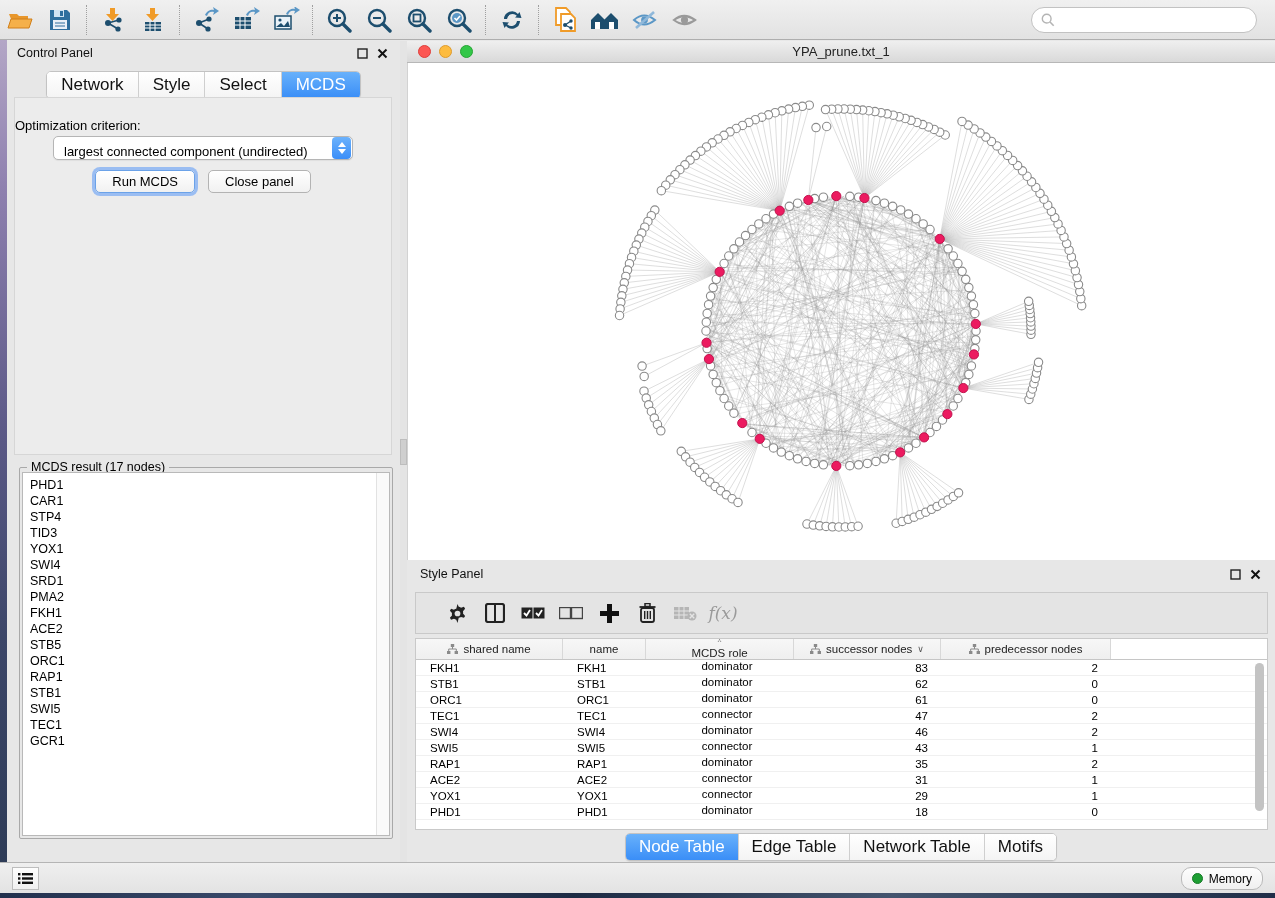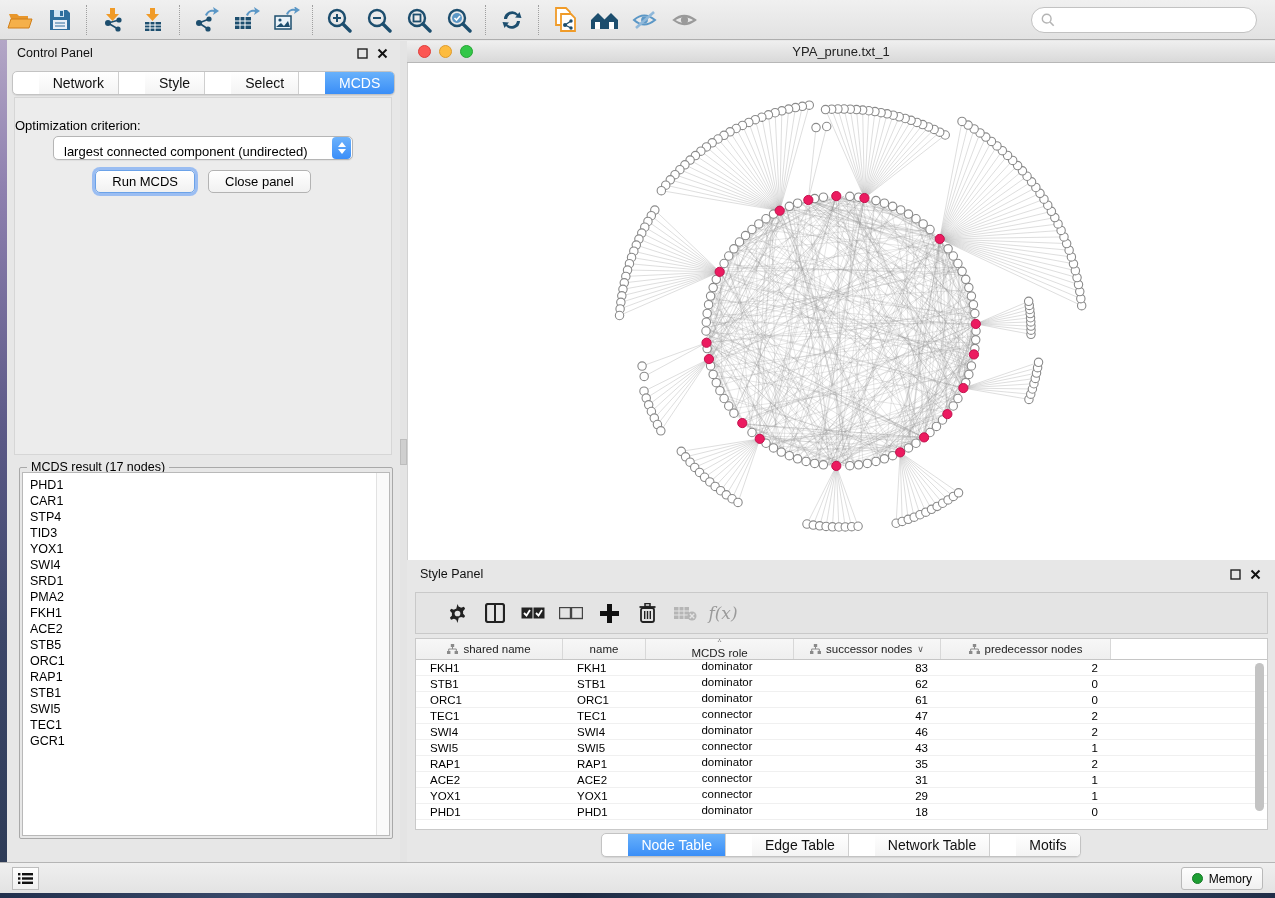--- a/index.html
+++ b/index.html
@@ -31,22 +31,22 @@
   .win-ctrls { display:flex; gap:9px; align-items:center; }
 
   
   .control-panel { position:absolute; left:7px; top:41px; width:393px; height:821px;
     background:#e7e7e7; }
   .cp-titlebar { height:24px; display:flex; align-items:center; justify-content:space-between;
     padding:0 12px 0 10px; }
   .cp-tabs { display:flex; justify-content:center; margin-top:6px; }
   .seg { display:flex; border:1px solid #c3c3c3; border-radius:5px; overflow:hidden;
     background:#fff; box-shadow:0 1px 1px rgba(0,0,0,.08); }
-  .seg .seg-item { padding:3px 14px; font-size:14px; background:linear-gradient(180deg,#ffffff,#f4f4f4);
-    border-right:1px solid #cfcfcf; color:#111;margin-left:26px; }
+  .seg .seg-item { padding:3px 14px; font-size:17px; background:linear-gradient(180deg,#ffffff,#f4f4f4);
+    border-right:1px solid #cfcfcf; color:#111; }
   .seg .seg-item:last-child { border-right:none; }
   .seg .seg-item.sel { background:linear-gradient(180deg,#68b1fb,#3a8ef7); color:#fff; }
   .cp-inner { position:absolute; left:7px; right:8px; top:56px; height:358px;
     background:#ececec; border:1px solid #d6d6d6; }
   .opt-label { text-align:left; margin-top:20px; font-size:13px; color:#000; }
   .combo { position:absolute; left:38px; right:38px; top:38px; height:24px; background:#fff;
     border:1px solid #b5b5b5; border-radius:5px; display:flex; align-items:flex-end;
     box-shadow:0 1px 1px rgba(0,0,0,.06); }
   .combo-text { flex:1; padding-left:10px; font-size:13px; color:#000; white-space:nowrap; }
   .combo-step { width:19px; height:22px; margin-right:1px; border-radius:4px;
@@ -121,21 +121,21 @@
   .tp-tabs { position:absolute; left:0; right:0; top:273px; display:flex; justify-content:center; }
   .tp-tabs .seg-item { padding:3px 13px; }
 
   
   .statusbar { position:absolute; left:0; top:862px; width:1275px; height:31px;
     background:linear-gradient(180deg,#efefef,#e3e3e3); border-top:1px solid #b5b5b5; }
   .menu-toggle { position:absolute; left:12px; top:4px; width:27px; height:23px;
     background:linear-gradient(180deg,#fdfdfd,#f0f0f0); border:1px solid #bdbdbd;
     display:flex; align-items:center; justify-content:center; }
   .memory-btn { position:absolute; right:12px; top:4px; height:23px;
-    background:linear-gradient(180deg,#fdfdfd,#f0f0f0); border:1px solid #b9b9b9; border-radius:3px;
+    background:linear-gradient(180deg,#fdfdfd,#f0f0f0); border:1px solid #b9b9b9; border-radius:10px;
     display:flex; align-items:center; gap:6px; padding:0 10px; font-size:12px; color:#000; }
   .green-dot { width:11px; height:11px; border-radius:50%; background:#1d9e33; border:1px solid #157a26; }
 </style>
 </head>
 <body>
 
 <div class="toolbar">
   <div class="tb-btn">
     <svg width="27" height="24" viewBox="0 0 27 24">
       <path d="M2 6 h8 l2 2 h9 v3 H4 z" fill="#e8972c"></path>

